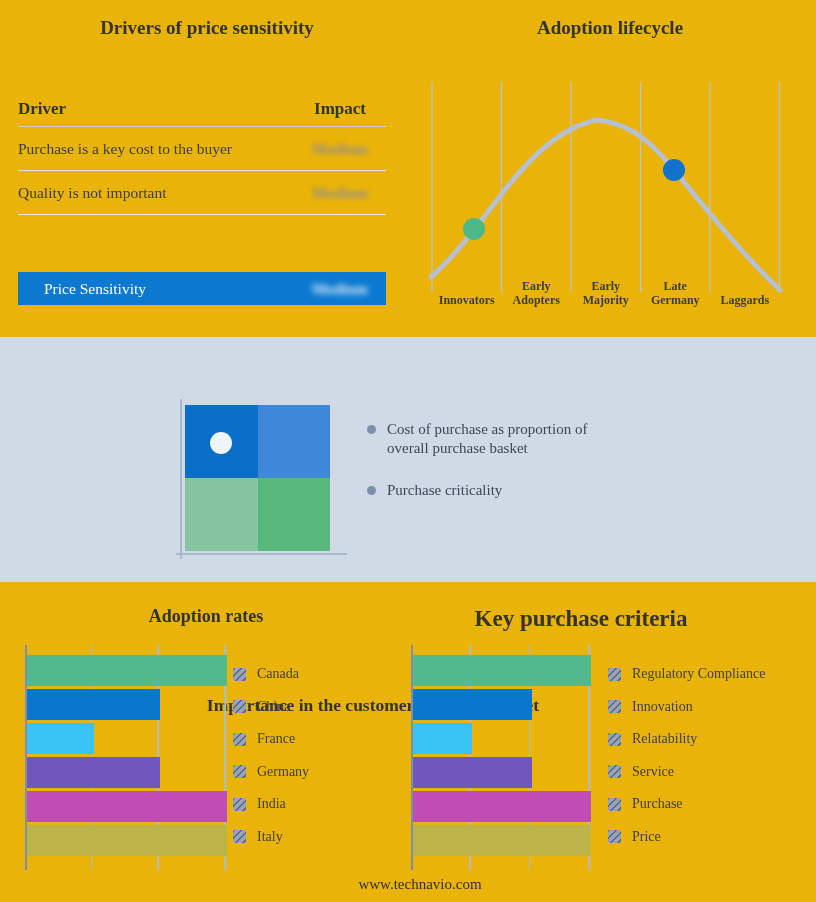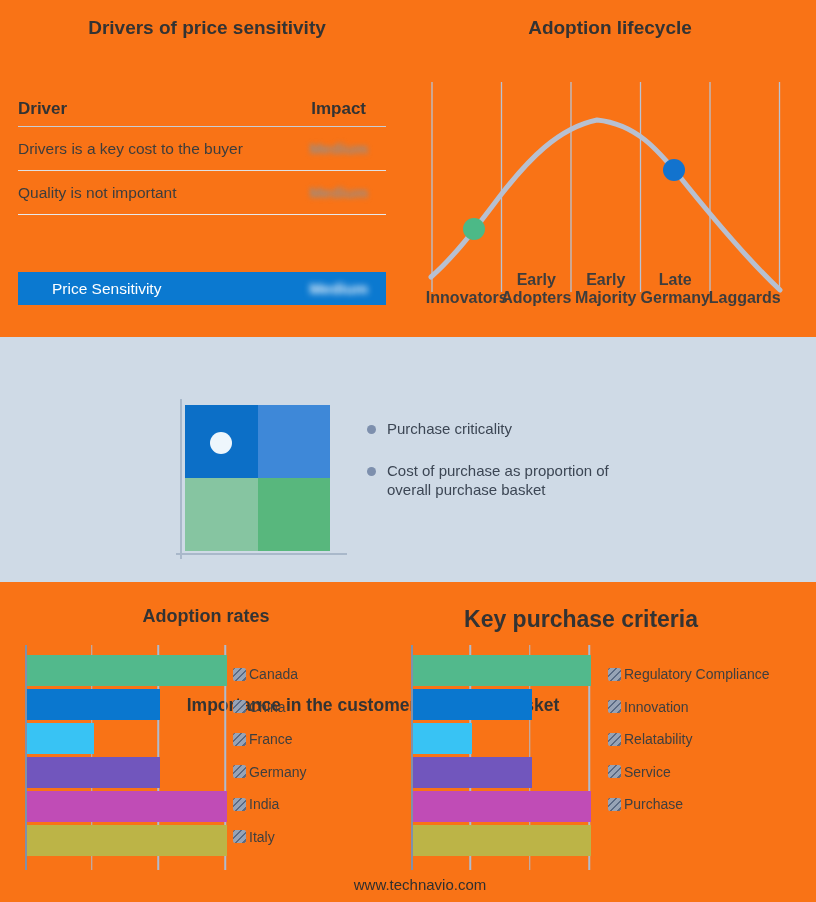--- a/index.html
+++ b/index.html
@@ -1,19 +1,19 @@
 <!DOCTYPE html>
 <html><head>
 <meta charset="utf-8">
 <style>
   html,body { margin:0; padding:0; }
   .page {
     position:relative; width:816px; height:902px;
-    background:#f97316; overflow:hidden;
-    font-family:Liberation Sans, sans-serif;
+    background:#eab308; overflow:hidden;
+    font-family:Liberation Serif, serif;
     color:#333;
   }
 
   
   .panel-title { position:absolute; font-size:19px; font-weight:bold; color:#333; text-align:center; }
   #title-drivers   { left:0;   top:17px;  width:414px; }
   #title-lifecycle { left:408px; top:17px; width:404px; }
   #title-basket    { left:0;   top:358px; width:746px; font-size:17.5px; }
   #title-adoption  { left:0;   top:606px; width:412px; font-size:18px; }
   #title-criteria  { left:400px; top:606px; width:362px; font-size:23px; }
@@ -34,33 +34,33 @@
   }
   .trow:last-child { border-bottom:1px solid #e7e9ec; }
   .impact-val {
     padding-right:18px; color:#8f8f8f; font-weight:bold;
     filter:blur(2.6px);
   }
   .summary-row {
     position:absolute; left:18px; top:272px; width:368px; height:33px;
     background:#0b79d0; color:#ffffff;
     display:flex; justify-content:space-between; align-items:center;
-    padding:0 18px 0 34px; box-sizing:border-box; font-size:15.5px;
+    padding:0 18px 0 26px; box-sizing:border-box; font-size:15.5px;
   }
   .summary-row .impact-val { color:#e9f3fc; padding-right:0; filter:blur(3px); }
 
   
   .lifecycle-svg { position:absolute; left:408px; top:0; }
   .stages {
     position:absolute; left:432px; top:260px; width:348px; height:47px;
     display:flex;
   }
   .stage {
     width:69.5px; display:flex; align-items:flex-end; justify-content:center;
-    text-align:center; font-size:16px; font-weight:bold; line-height:1.12;
+    text-align:center; font-size:12px; font-weight:bold; line-height:1.12;
     color:#3d3d3d;
   }
 
   
   .band { position:absolute; left:0; top:337px; width:816px; height:245px; background:#cfdae6; }
   .matrix {
     position:absolute; left:185px; top:68px; width:145px; height:146px;
     display:grid; grid-template-columns:1fr 1fr; grid-template-rows:1fr 1fr;
   }
   .matrix-dot {
@@ -79,21 +79,21 @@
   #chart-left  { left:25px;  width:200px; }
   #chart-right { left:411px; width:178px; }
   .plot { position:absolute; left:0; top:0; width:100%; height:225px; }
   .vaxis { position:absolute; left:0; top:0; width:2px; height:225px; background:#8090aa; z-index:2; }
   .gridline { position:absolute; top:0; width:1.5px; height:225px; background:#aebccf; transform:translateX(-50%); z-index:0; }
   .bars { position:absolute; left:2px; top:10px; width:100%; display:flex; flex-direction:column; gap:3px; z-index:1; }
   .bar { height:31px; }
   .legend { position:absolute; top:13px; width:200px; display:flex; flex-direction:column; }
   #chart-left  .legend { left:208px; }
   #chart-right .legend { left:197px; }
-  .legend-item { height:32.5px; display:flex; align-items:center; gap:3px; white-space:nowrap; }
+  .legend-item { height:32.5px; display:flex; align-items:center; gap:11px; white-space:nowrap; }
   .swatch {
     width:13px; height:13px; border-radius:2px; flex:0 0 auto;
     background:repeating-linear-gradient(135deg,#5a6a84 0 2px,#97a3b6 2px 5px);
     filter:blur(0.6px);
   }
   .legend-label { font-size:14px; color:#3f3f3f; }
 
   .footer { position:absolute; left:24px; top:876px; width:792px; text-align:center; font-size:15px; color:#2f2f2f; }
 </style>
 </head>
@@ -102,21 +102,21 @@
 <div class="page">
 
   <div class="panel-title" id="title-drivers">Drivers of price sensitivity</div>
 
   <div class="drivers-table">
     <div class="thead">
       <span class="col-driver">Driver</span>
       <span class="col-impact">Impact</span>
     </div>
     <div class="trow">
-      <span>Drivers is a key cost to the buyer</span>
+      <span>Purchase is a key cost to the buyer</span>
       <span class="impact-val">Medium</span>
     </div>
     <div class="trow">
       <span>Quality is not important</span>
       <span class="impact-val">Medium</span>
     </div>
   </div>
   <div class="summary-row" style="background: rgb(11, 121, 208);">
     <span>Price Sensitivity</span>
     <span class="impact-val">Medium</span>
@@ -155,25 +155,25 @@
       <div style="background: rgb(134, 197, 161);"></div>
       <div style="background: rgb(88, 183, 125);"></div>
       <div class="matrix-dot" id="matrix-dot" style="background: rgb(238, 246, 252);"></div>
       <div class="axis-v"></div>
       <div class="axis-h"></div>
     </div>
 
     <div class="bullets">
       <div class="bullet">
         <span class="bullet-dot"></span>
-        <span class="bullet-text">Purchase criticality</span>
+        <span class="bullet-text">Cost of purchase as proportion of overall purchase basket</span>
       </div>
       <div class="bullet">
         <span class="bullet-dot"></span>
-        <span class="bullet-text">Cost of purchase as proportion of overall purchase basket</span>
+        <span class="bullet-text">Purchase criticality</span>
       </div>
     </div>
   </div>
 
   <div class="panel-title" id="title-adoption">Adoption rates</div>
   <div class="hbar-chart" id="chart-left">
     <div class="plot">
       <div class="vaxis"></div>
       <div class="gridline" style="left: 33.3333%;"></div>
         <div class="gridline" style="left: 66.6667%;"></div>
@@ -245,17 +245,21 @@
           <span class="legend-label">Relatability</span>
         </div>
         <div class="legend-item">
           <span class="swatch"></span>
           <span class="legend-label">Service</span>
         </div>
         <div class="legend-item">
           <span class="swatch"></span>
           <span class="legend-label">Purchase</span>
         </div>
+        <div class="legend-item">
+          <span class="swatch"></span>
+          <span class="legend-label">Price</span>
+        </div>
       </div>
   </div>
 
   <div class="footer">www.technavio.com</div>
 </div>
 
 </body></html>

